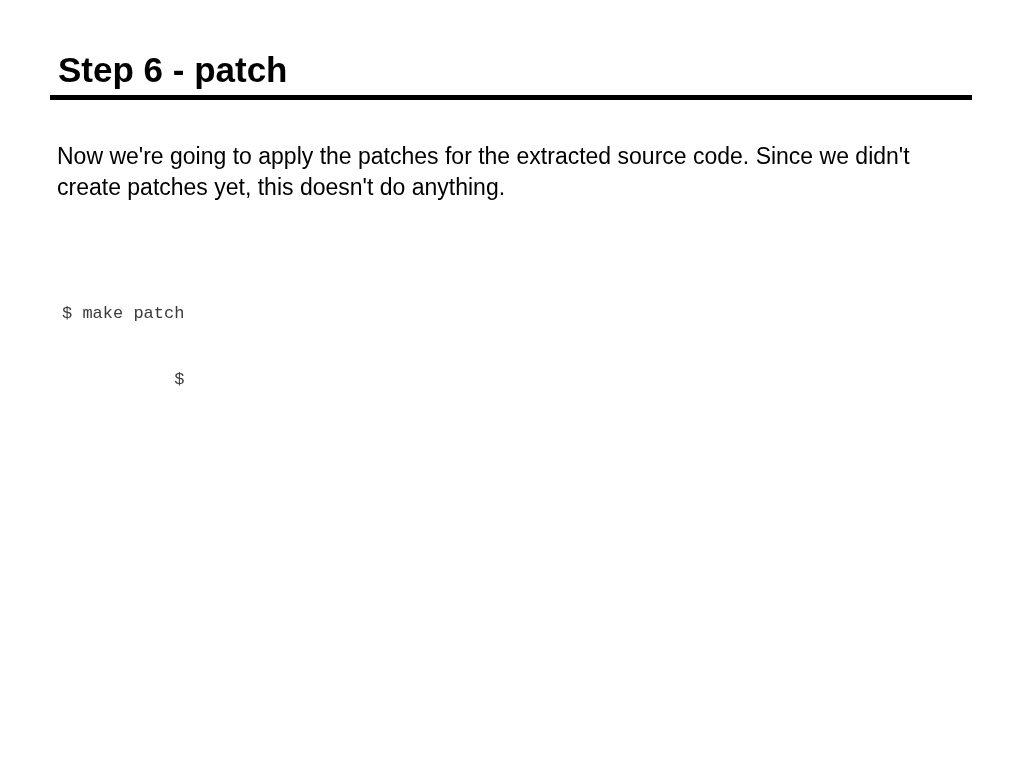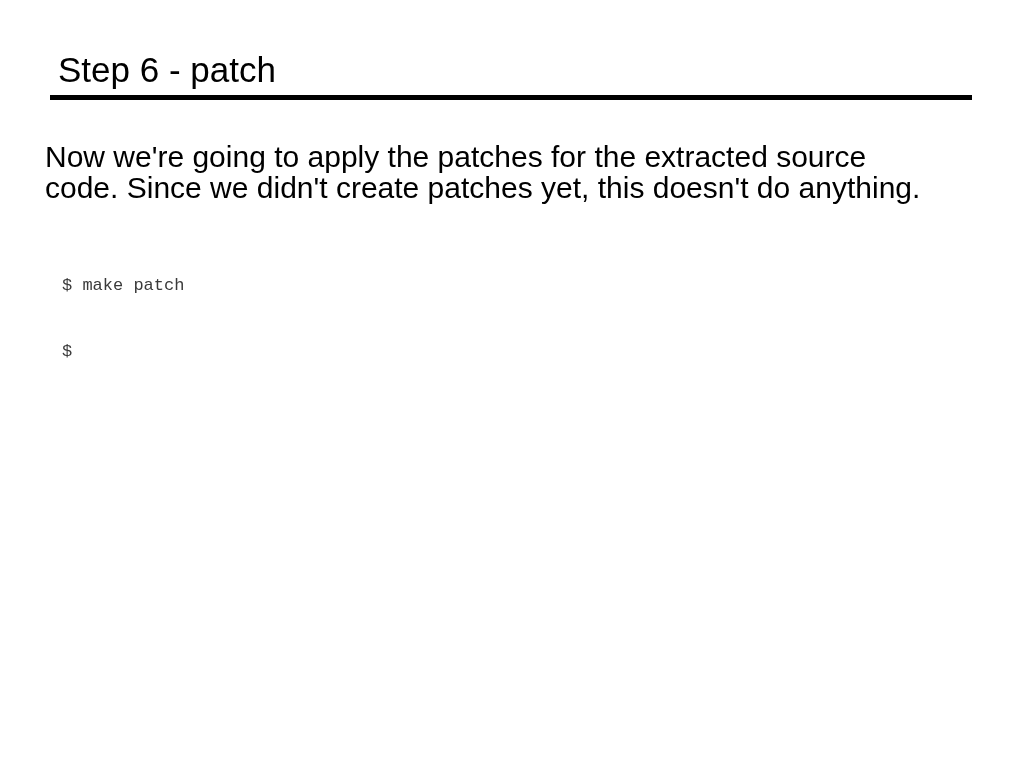--- a/index.html
+++ b/index.html
@@ -18,55 +18,56 @@
     width: 1024px;
     height: 768px;
     background: #ffffff;
   }
   .slide-title {
     position: absolute;
     left: 58px;
     top: 49px;
     font-family: "Liberation Sans", sans-serif;
     font-size: 35px;
-    font-weight: 400;
+    font-weight: 700;
     color: #000000;
     letter-spacing: 0px;
     line-height: 42px;
     white-space: nowrap;
   }
   .title-rule {
     position: absolute;
     left: 50px;
     top: 95px;
     width: 922px;
     height: 5px;
     background: #000000;
   }
   .body-text {
     position: absolute;
-    left: 45px;
+    left: 57px;
     top: 141px;
     width: 900px;
     font-family: "Liberation Sans", sans-serif;
-    font-size: 30px;
+    font-size: 23px;
     font-weight: 400;
     color: #000000;
     line-height: 31px;
   }
   .terminal-block {
     position: absolute;
     left: 62px;
-    top: 231px;
+    top: 259px;
     font-family: "Liberation Mono", "DejaVu Sans Mono", monospace;
     font-size: 17px;
     font-weight: 400;
     color: #3a3a3a;
     line-height: 22px;
     white-space: pre;
+    text-align: right;
   }
   .terminal-line {
     white-space: pre;
   }
 </style>
 </head>
 <body>
 
 <div class="slide">
 

